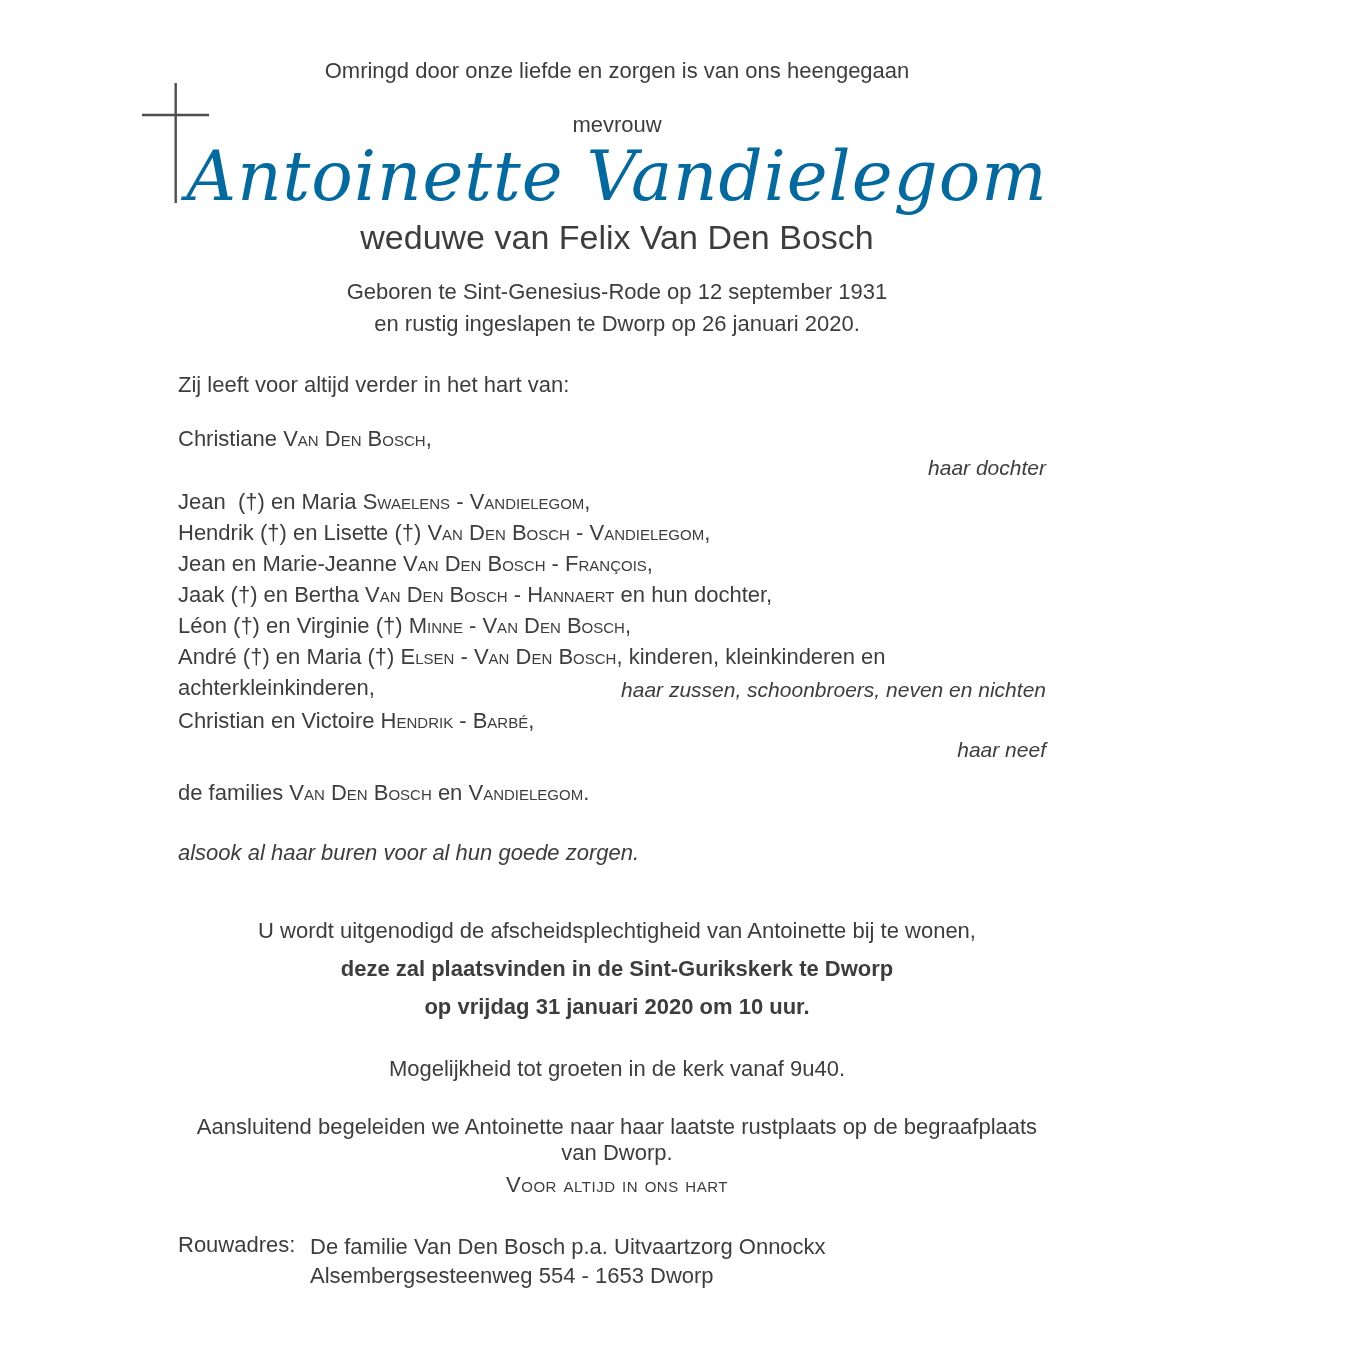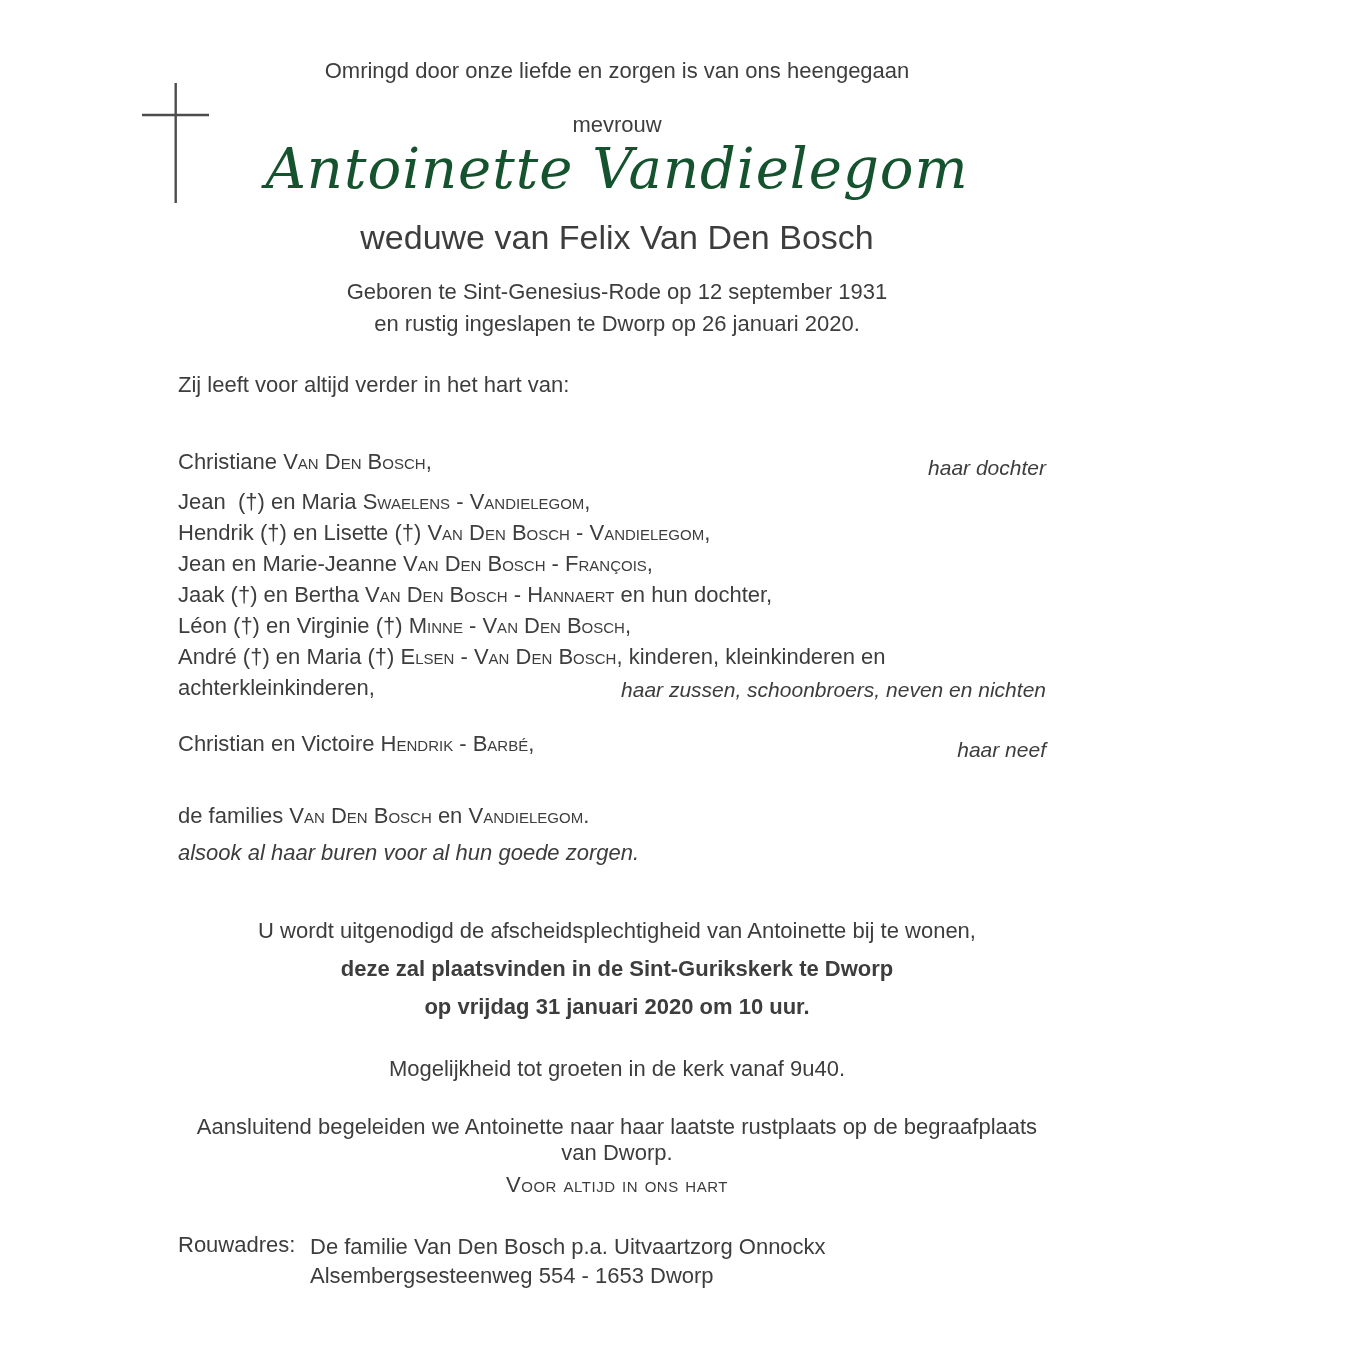--- a/index.html
+++ b/index.html
@@ -12,29 +12,29 @@
     font-size:22px;
     overflow:hidden;
   }
   .abs{position:absolute;}
   .center{left:178px;right:150px;text-align:center;}
   .leftcol{left:178px;right:160px;text-align:left;}
   .rightnote{left:178px;right:160px;text-align:right;font-style:italic;font-size:21px;}
   .name{
     font-family:"DejaVu Serif", serif;
     font-style:italic;
-    font-size:56px;
+    font-size:69px;
     letter-spacing:1px;
-    color:#14532d;
+    color:#0369a1;
   }
   .salutation{font-size:22px;}
   .subtitle{font-size:34px;}
   .sc{font-variant:small-caps;}
   .smallcaps-line{font-variant:small-caps;letter-spacing:0.5px;}
-  .pre{white-space:pre-wrap;margin-top:23px;}
+  .pre{white-space:pre-wrap;}
   .famlines div{line-height:31px;white-space:pre-wrap;}
   .bold{font-weight:bold;}
   .two-line{line-height:32px;}
   .thanks div{line-height:30px;font-style:italic;}
   .cross-svg line{stroke:#4d4d4d;stroke-width:2.4;}
 </style>
 </head>
 <body>
 
 <div class="page">

